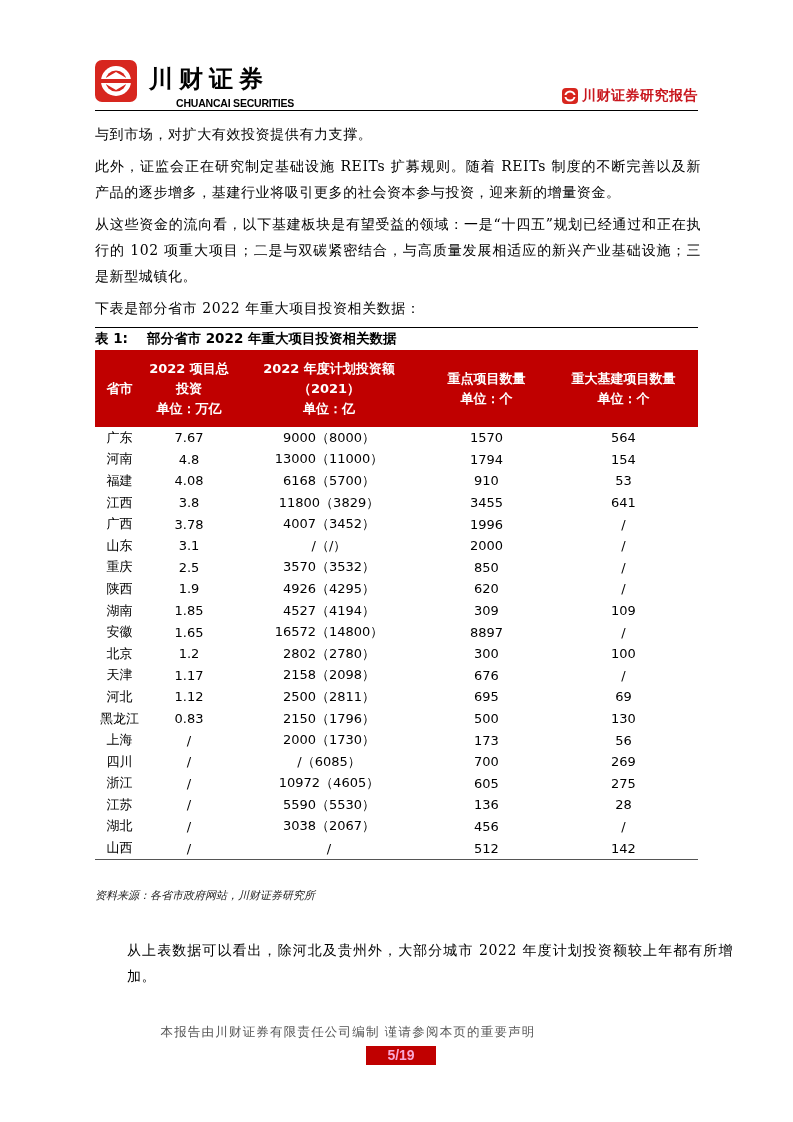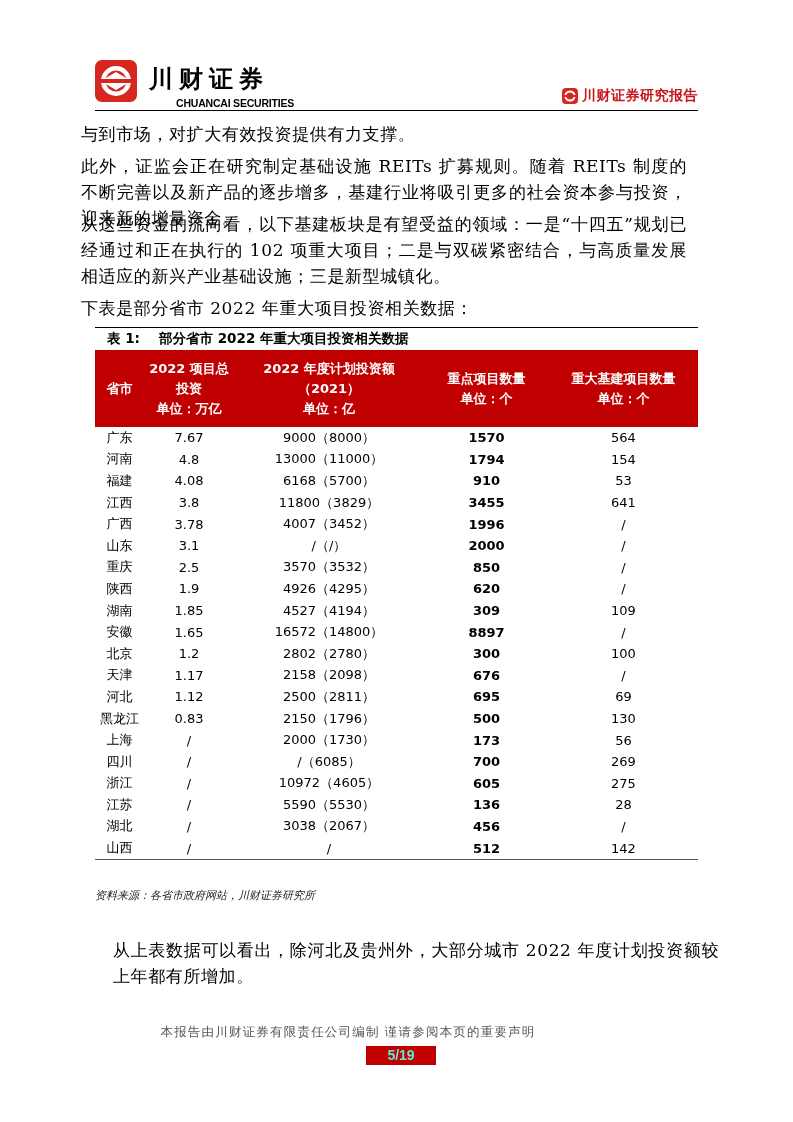--- a/index.html
+++ b/index.html
@@ -11,46 +11,46 @@
   .logo { position: absolute; left: 0; top: 0; width: 42px; height: 42px; background: #d7261e; border-radius: 7px; }
   .logo svg { position: absolute; left: 0; top: 0; }
   .brand-cn { position: absolute; left: 54px; top: 3px; font-family: "DejaVu Sans", sans-serif; font-weight: bold; font-size: 24px; letter-spacing: 6px; color: #000; }
   .brand-en { position: absolute; left: 50px; top: 37px; font-family: "Liberation Sans", sans-serif; font-weight: bold; font-size: 10.5px; color: #000; letter-spacing: -0.2px; margin-left: 31px; }
   .hdr-rule { position: absolute; left: 0; top: 109px; width: 603px; height: 0; border-top: 1.5px solid #000; }
   .report-tag { position: absolute; right: 0; top: 27px; display: flex; align-items: center; gap: 4px; }
   .report-tag .mini-logo { width: 16px; height: 16px; background: #d7261e; border-radius: 4px; position: relative; }
   .report-tag .txt { font-family: "DejaVu Sans", sans-serif; font-weight: bold; color: #c8161d; font-size: 14px; letter-spacing: 0.5px; }
 
   
-  .para { position: absolute; left: 81px; width: 606px; font-size: 17px; line-height: 26px; letter-spacing: 0.6px; text-align: justify; }
+  .para { position: absolute; left: 95px; width: 606px; font-size: 14px; line-height: 26px; letter-spacing: 0.6px; text-align: justify; }
   .p1 { top: 121px; }
   .p2 { top: 153px; }
   .p3 { top: 211px; }
   .p4 { top: 295px; }
   .p5 { top: 937px; margin-left: 32px; }
 
   
   .tbl-title-rule { position: absolute; left: 95px; top: 327px; width: 603px; border-top: 1px solid #000; }
   .tbl-title { position: absolute; left: 95px; top: 330px; font-family: "DejaVu Sans", sans-serif; font-weight: bold; font-size: 13.5px; }
-  .tbl-title .num { display: inline-block; width: 52px; margin-left: 12px; }
+  .tbl-title .num { display: inline-block; width: 52px; }
   table.data { position: absolute; left: 95px; top: 350px; width: 603px; border-collapse: collapse; }
   table.data thead th { background: #c00000; color: #fff; font-family: "DejaVu Sans", sans-serif; font-weight: bold; font-size: 13px; line-height: 20px; height: 77px; padding: 0; vertical-align: middle; text-align: center; }
   table.data tbody td { font-size: 13px; height: 21.6px; padding: 0; text-align: center; font-family: "DejaVu Sans", sans-serif; }
   table.data tbody td.prov { font-family: "DejaVu Serif", serif; margin-top: 8px; }
   table.data tbody tr:last-child td { border-bottom: 1.5px solid #555; }
   .c0 { width: 49px; }
   .c1 { width: 90px; }
   .c2 { width: 190px; }
-  .c3 { width: 125px; font-weight: bold; }
+  .c3 { width: 125px; }
   .c4 { width: 149px; }
   .source { position: absolute; left: 95px; top: 888px; font-size: 11px; font-style: italic; color: #222; }
 
   
   .footer-note { position: absolute; left: 0; width: 696px; top: 1024px; text-align: center; font-size: 12.5px; color: #555; letter-spacing: 1.2px; }
-  .page-badge { position: absolute; left: 366px; top: 1046px; width: 70px; height: 19px; background: #c00000; color: #5eead4; font-family: "Liberation Sans", sans-serif; font-weight: bold; font-size: 14px; text-align: center; line-height: 19px; }
+  .page-badge { position: absolute; left: 366px; top: 1046px; width: 70px; height: 19px; background: #c00000; color: #f9a8d4; font-family: "Liberation Sans", sans-serif; font-weight: bold; font-size: 14px; text-align: center; line-height: 19px; }
 </style>
 </head>
 <body>
 
 <div class="hdr">
   <div class="logo">
     <svg width="42" height="42" viewBox="0 0 42 42">
       <circle cx="21" cy="21" r="15" fill="#ffffff"></circle>
       <circle cx="21" cy="21" r="10.5" fill="#d7261e"></circle>
       <rect x="4" y="19" width="34" height="4" fill="#d7261e"></rect>

